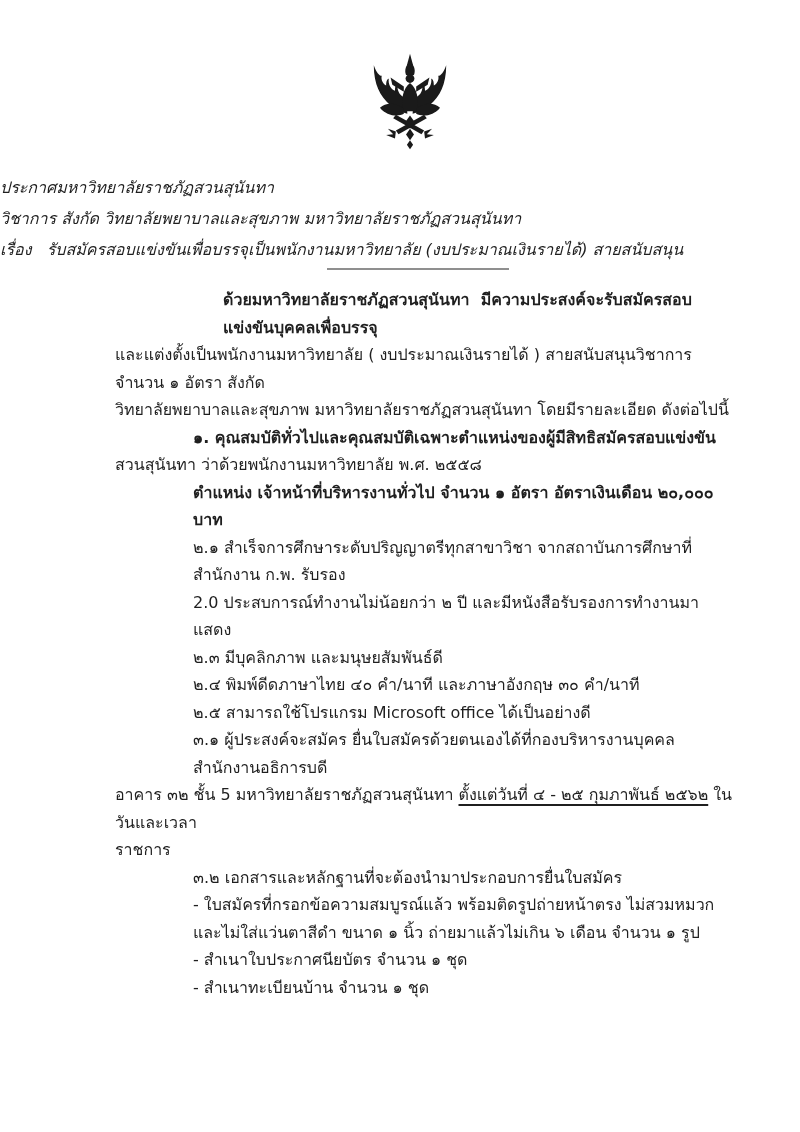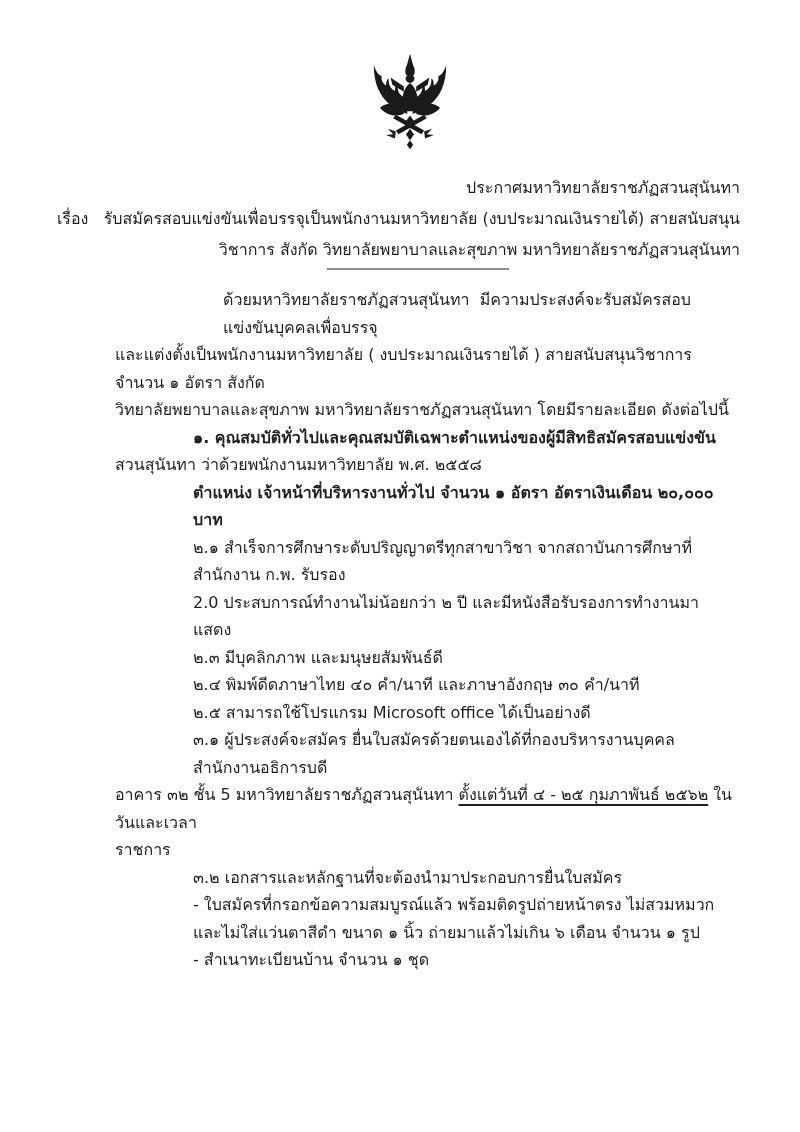--- a/index.html
+++ b/index.html
@@ -26,43 +26,44 @@
     left: 357px;
     width: 106px;
     height: 106px;
   }
   .emblem svg { display: block; }
   .title-block {
     position: absolute;
     top: 172px;
     left: 0;
     width: 740px;
-    text-align: right;
+    text-align: left;
     font-size: 16px;
     line-height: 31px;
+    font-style: italic;
   }
   .divider {
     position: absolute;
     top: 268px;
     left: 327px;
     width: 182px;
     height: 2px;
     background: #8f8f8f;
   }
   .content {
     position: absolute;
     top: 286px;
     left: 115px;
     width: 622px;
     font-size: 16px;
     line-height: 27.5px;
   }
   .line { min-height: 27.5px; }
   .ind    { padding-left: 78px; }   
-  .ind-lg { padding-left: 108px; }  
+  .ind-lg { padding-left: 108px; font-weight: bold; }  
   .bold { font-weight: 700; }
   .u-bold {
     font-weight: 400;
     text-decoration: underline;
     text-underline-offset: 4px;
     text-decoration-thickness: 1.5px;
   }
 </style>
 </head>
 <body>
@@ -97,22 +98,22 @@
 
         <path d="M60 72 l5.5 7.5 L60 87 l-5.5 -7.5 Z"></path>
         <path d="M60 87 l4.5 6.5 L60 100 l-4.5 -6.5 Z"></path>
         <path d="M60 100 l3.5 5 L60 110 l-3.5 -5 Z"></path>
       </g>
     </svg>
   </div>
 
   <div class="title-block">
     <div class="line">ประกาศมหาวิทยาลัยราชภัฏสวนสุนันทา</div>
+    <div class="line">วิชาการ สังกัด วิทยาลัยพยาบาลและสุขภาพ มหาวิทยาลัยราชภัฏสวนสุนันทา</div>
     <div class="line">เรื่อง&nbsp;&nbsp; รับสมัครสอบแข่งขันเพื่อบรรจุเป็นพนักงานมหาวิทยาลัย (งบประมาณเงินรายได้) สายสนับสนุน</div>
-    <div class="line">วิชาการ สังกัด วิทยาลัยพยาบาลและสุขภาพ มหาวิทยาลัยราชภัฏสวนสุนันทา</div>
   </div>
 
   <div class="divider"></div>
 
   <div class="content">
 
     <div class="line ind-lg">ด้วยมหาวิทยาลัยราชภัฏสวนสุนันทา&nbsp; มีความประสงค์จะรับสมัครสอบแข่งขันบุคคลเพื่อบรรจุ</div>
     <div class="line">และแต่งตั้งเป็นพนักงานมหาวิทยาลัย ( งบประมาณเงินรายได้ ) สายสนับสนุนวิชาการ จำนวน ๑ อัตรา สังกัด</div>
     <div class="line">วิทยาลัยพยาบาลและสุขภาพ มหาวิทยาลัยราชภัฏสวนสุนันทา โดยมีรายละเอียด ดังต่อไปนี้</div>
 
@@ -125,16 +126,17 @@
     <div class="line ind">๒.๓ มีบุคลิกภาพ และมนุษยสัมพันธ์ดี</div>
     <div class="line ind">๒.๔ พิมพ์ดีดภาษาไทย ๔๐ คำ/นาที และภาษาอังกฤษ ๓๐ คำ/นาที</div>
     <div class="line ind">๒.๕ สามารถใช้โปรแกรม Microsoft office ได้เป็นอย่างดี</div>
 
     <div class="line ind">๓.๑ ผู้ประสงค์จะสมัคร ยื่นใบสมัครด้วยตนเองได้ที่กองบริหารงานบุคคล&nbsp; สำนักงานอธิการบดี</div>
     <div class="line"><span>อาคาร ๓๒ ชั้น 5 มหาวิทยาลัยราชภัฏสวนสุนันทา </span><span class="u-bold">ตั้งแต่วันที่ ๔ - ๒๕ กุมภาพันธ์ ๒๕๖๒</span><span> ในวันและเวลา</span></div>
     <div class="line">ราชการ</div>
     <div class="line ind">๓.๒ เอกสารและหลักฐานที่จะต้องนำมาประกอบการยื่นใบสมัคร</div>
     <div class="line ind">- ใบสมัครที่กรอกข้อความสมบูรณ์แล้ว พร้อมติดรูปถ่ายหน้าตรง ไม่สวมหมวก</div>
     <div class="line ind">และไม่ใส่แว่นตาสีดำ ขนาด ๑ นิ้ว ถ่ายมาแล้วไม่เกิน ๖ เดือน จำนวน ๑ รูป</div>
+    <div class="line ind">- สำเนาใบประกาศนียบัตร จำนวน ๑ ชุด</div>
     <div class="line ind">- สำเนาทะเบียนบ้าน จำนวน ๑ ชุด</div>
 
   </div>
 </div>
 
 </body></html>

